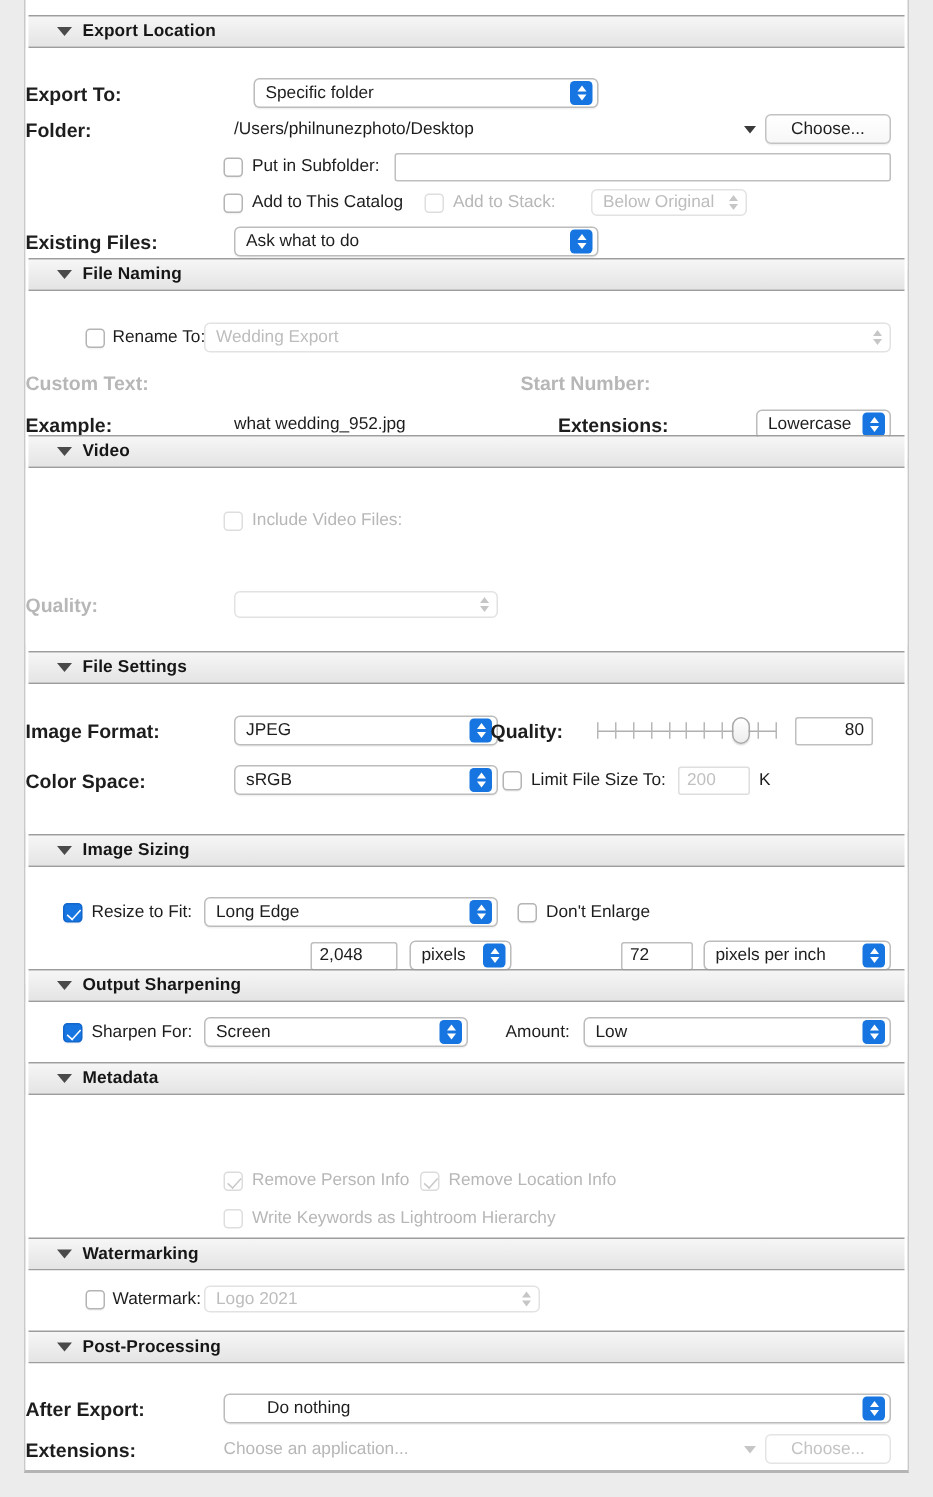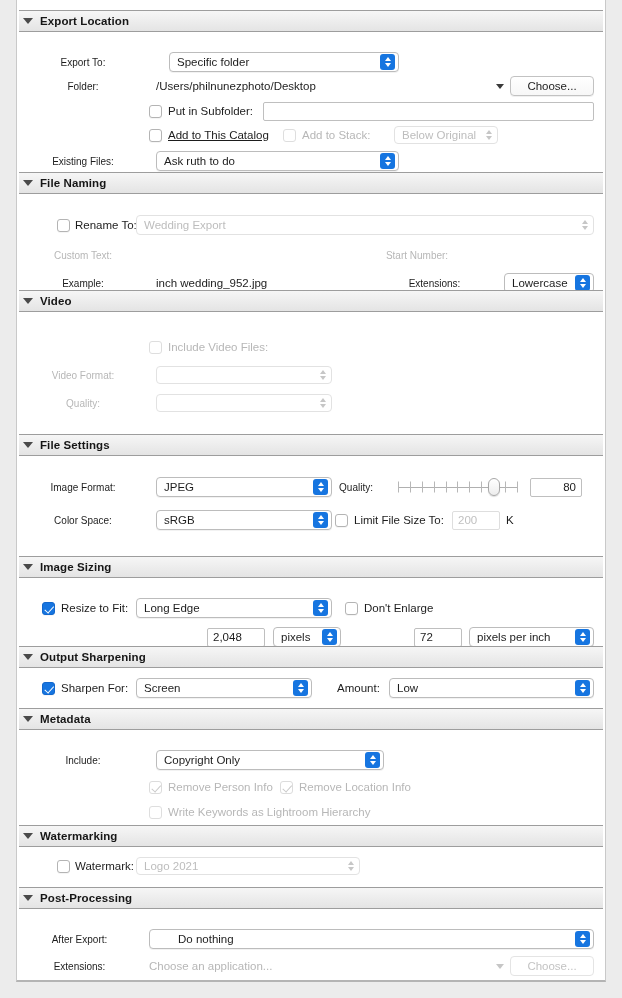--- a/index.html
+++ b/index.html
@@ -21,36 +21,36 @@
     overflow: hidden;
   }
 
   
   .sec-head {
     position: relative; height: 22px;
     background: linear-gradient(#f6f6f6, #e4e4e4);
     border-top: 1px solid #9d9d9d;
     border-bottom: 1px solid #9d9d9d;
     display: flex; align-items: center;
-    padding-left: 4px;
+    padding-left: 19px;
     margin: 0 2px;
   }
   .sec-head .tri {
     width: 0; height: 0;
     border-left: 5px solid transparent;
     border-right: 5px solid transparent;
     border-top: 6px solid #4a4a4a;
     margin-right: 7px;
   }
   .sec-head .title { font-weight: bold; font-size: 11.5px; color: #161616; letter-spacing: .1px; }
   .sec-body { background: #fff; position: relative; }
 
   
   .row { display: flex; align-items: center; height: 22px; position: absolute; }
-  .lbl { text-align: center; font-size: 10px; color: #1d1d1d; white-space: nowrap; }
+  .lbl { text-align: left; font-size: 13px; color: #1d1d1d; white-space: nowrap; font-weight: bold; }
   .lbl.dim { color: #b7b7b7; }
   .txt { font-size: 11.5px; color: #1d1d1d; white-space: nowrap; }
   .txt.dim { color: #b7b7b7; }
 
   
   .popup {
     position: relative; height: 20px;
     background: #fff;
     border: 1px solid #bcbcbc;
     border-radius: 4px;
@@ -166,36 +166,36 @@
       </div>
 
       <div class="row" style="left:0;top:68px;width:588px;">
         <span class="cb" style="position:absolute;left:132px;"></span>
         <span class="txt" style="position:absolute;left:151px;">Put in Subfolder:</span>
         <div class="field" style="position:absolute;left:246px;width:331px;"></div>
       </div>
 
       <div class="row" style="left:0;top:92px;width:588px;">
         <span class="cb" style="position:absolute;left:132px;"></span>
-        <span class="txt" style="position:absolute;left:151px;text-decoration:underline;">Add to This Catalog</span>
+        <span class="txt" style="position:absolute;left:151px;">Add to This Catalog</span>
         <span class="cb dis" style="position:absolute;left:266px;"></span>
         <span class="txt dim" style="position:absolute;left:285px;">Add to Stack:</span>
         <div class="popup dis" style="position:absolute;left:377px;width:104px;height:18px;padding-right:20px;">
           <span>Below Original</span>
           <span class="stepper" style="width:10px;">
                 <i class="up"></i>
                 <i class="dn"></i>
               </span>
         </div>
       </div>
 
       <div class="row" style="left:0;top:118px;width:588px;">
         <span class="lbl" style="width:132px;">Existing Files:</span>
         <div class="popup" style="margin-left:7px;width:243px;">
-          <span>Ask ruth to do</span>
+          <span>Ask what to do</span>
           <span class="stepper">
                 <i class="up"></i>
                 <i class="dn"></i>
               </span>
         </div>
       </div>
     </div>
   </div>
 
   <div style="position:absolute;left:0;top:172px;width:588px;">
@@ -217,21 +217,21 @@
         </div>
       </div>
 
       <div class="row" style="left:0;top:50px;width:588px;">
         <span class="lbl dim" style="position:absolute;left:0;width:132px;">Custom Text:</span>
         <span class="lbl dim" style="position:absolute;left:330px;width:140px;">Start Number:</span>
       </div>
 
       <div class="row" style="left:0;top:78px;width:588px;">
         <span class="lbl" style="position:absolute;left:0;width:132px;">Example:</span>
-        <span class="txt" style="position:absolute;left:139px;">inch wedding_952.jpg</span>
+        <span class="txt" style="position:absolute;left:139px;">what wedding_952.jpg</span>
         <span class="lbl" style="position:absolute;left:355px;width:125px;">Extensions:</span>
         <div class="popup" style="position:absolute;left:487px;width:90px;">
           <span>Lowercase</span>
           <span class="stepper">
                 <i class="up"></i>
                 <i class="dn"></i>
               </span>
         </div>
       </div>
     </div>
@@ -242,30 +242,20 @@
       <span class="tri"></span>
       <span class="title">Video</span>
     </div>
     <div class="sec-body" style="height:118px;">
 
       <div class="row" style="left:0;top:24px;width:588px;">
         <span class="cb dis" style="position:absolute;left:132px;"></span>
         <span class="txt dim" style="position:absolute;left:151px;">Include Video Files:</span>
       </div>
 
-      <div class="row" style="left:0;top:52px;width:588px;">
-        <span class="lbl dim" style="width:132px;">Video Format:</span>
-        <div class="popup dis" style="margin-left:7px;width:176px;height:18px;padding-right:20px;">
-          <span></span>
-          <span class="stepper" style="width:10px;">
-                <i class="up"></i>
-                <i class="dn"></i>
-              </span>
-        </div>
-      </div>
 
       <div class="row" style="left:0;top:80px;width:588px;">
         <span class="lbl dim" style="width:132px;">Quality:</span>
         <div class="popup dis" style="margin-left:7px;width:176px;height:18px;padding-right:20px;">
           <span></span>
           <span class="stepper" style="width:10px;">
                 <i class="up"></i>
                 <i class="dn"></i>
               </span>
         </div>
@@ -398,30 +388,20 @@
     </div>
   </div>
 
   <div style="position:absolute;left:0;top:708px;width:588px;">
     <div class="sec-head">
       <span class="tri"></span>
       <span class="title">Metadata</span>
     </div>
     <div class="sec-body" style="height:94px;">
 
-      <div class="row" style="left:0;top:19px;width:588px;">
-        <span class="lbl" style="width:132px;">Include:</span>
-        <div class="popup" style="margin-left:7px;width:228px;">
-          <span>Copyright Only</span>
-          <span class="stepper">
-                <i class="up"></i>
-                <i class="dn"></i>
-              </span>
-        </div>
-      </div>
 
       <div class="row" style="left:0;top:46px;width:488px;">
         <span class="cb dis on" style="position:absolute;left:132px;"></span>
         <span class="txt dim" style="position:absolute;left:151px;">Remove Person Info</span>
         <span class="cb dis on" style="position:absolute;left:263px;"></span>
         <span class="txt dim" style="position:absolute;left:282px;">Remove Location Info</span>
       </div>
 
       <div class="row" style="left:0;top:71px;width:588px;">
         <span class="cb dis" style="position:absolute;left:132px;"></span>

